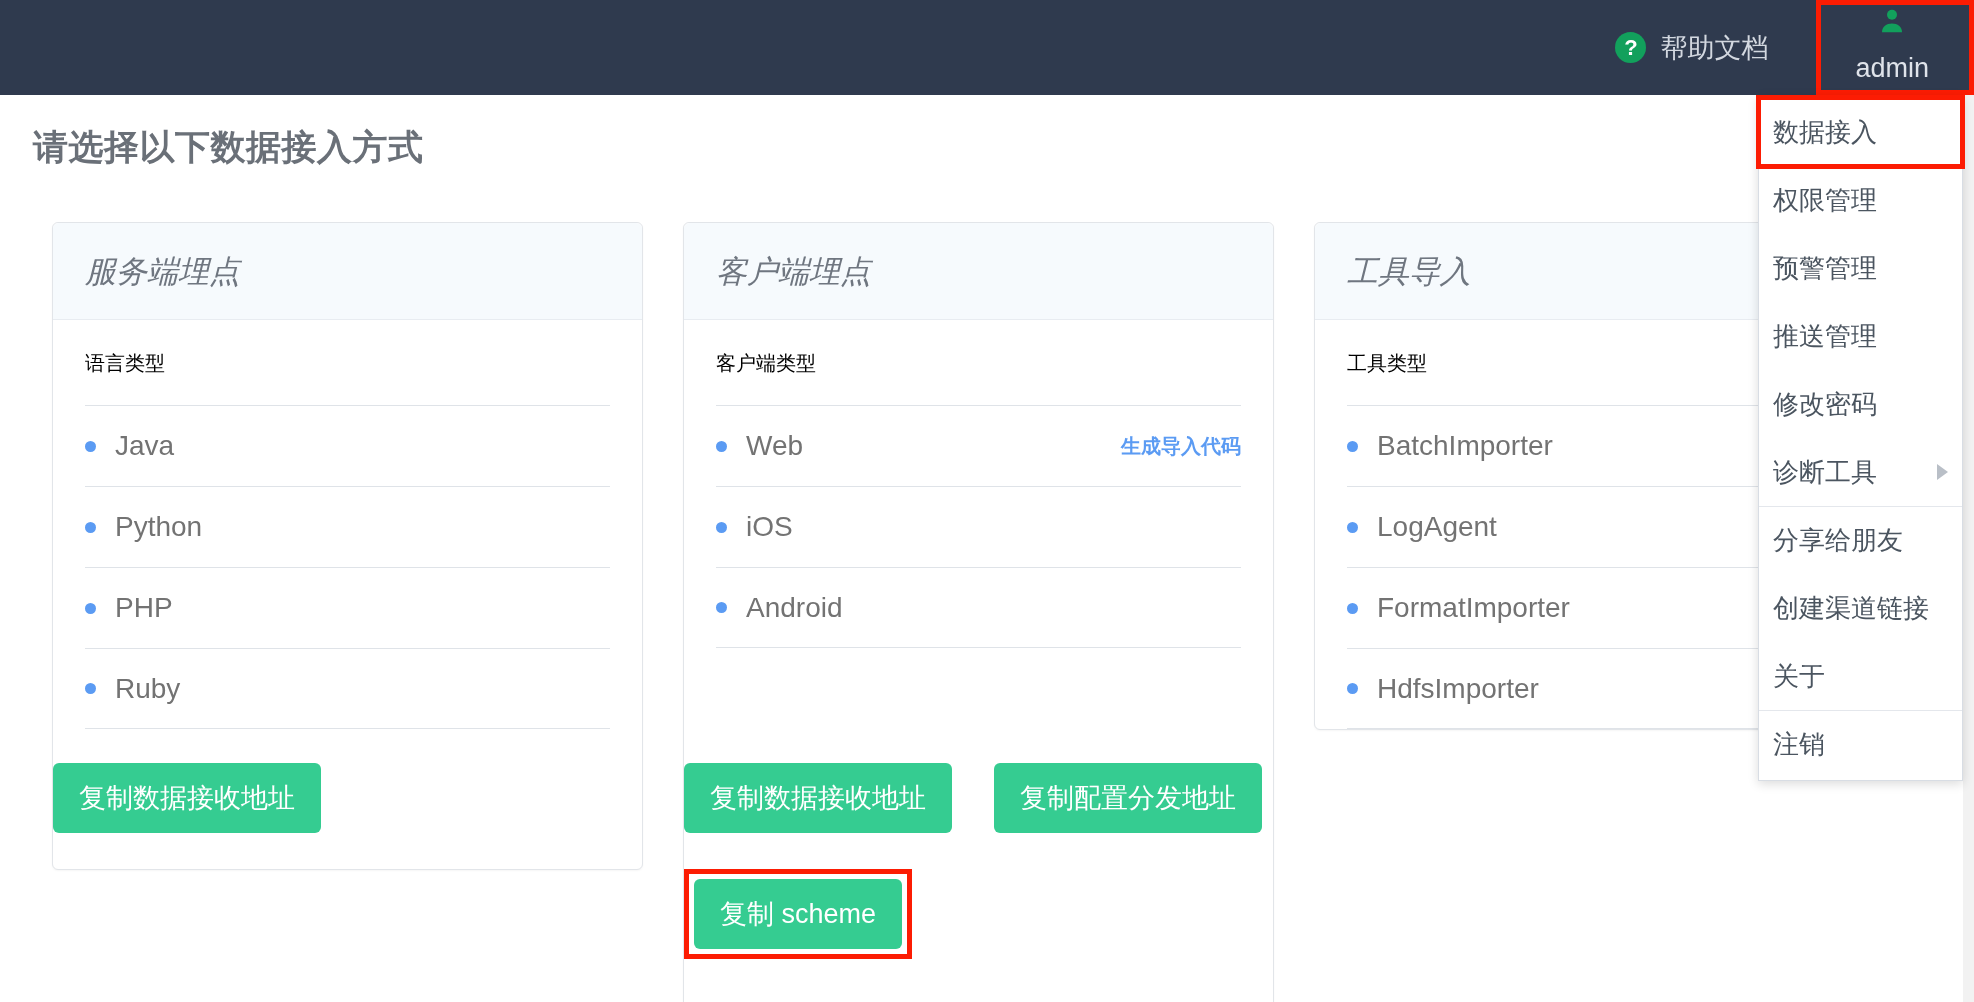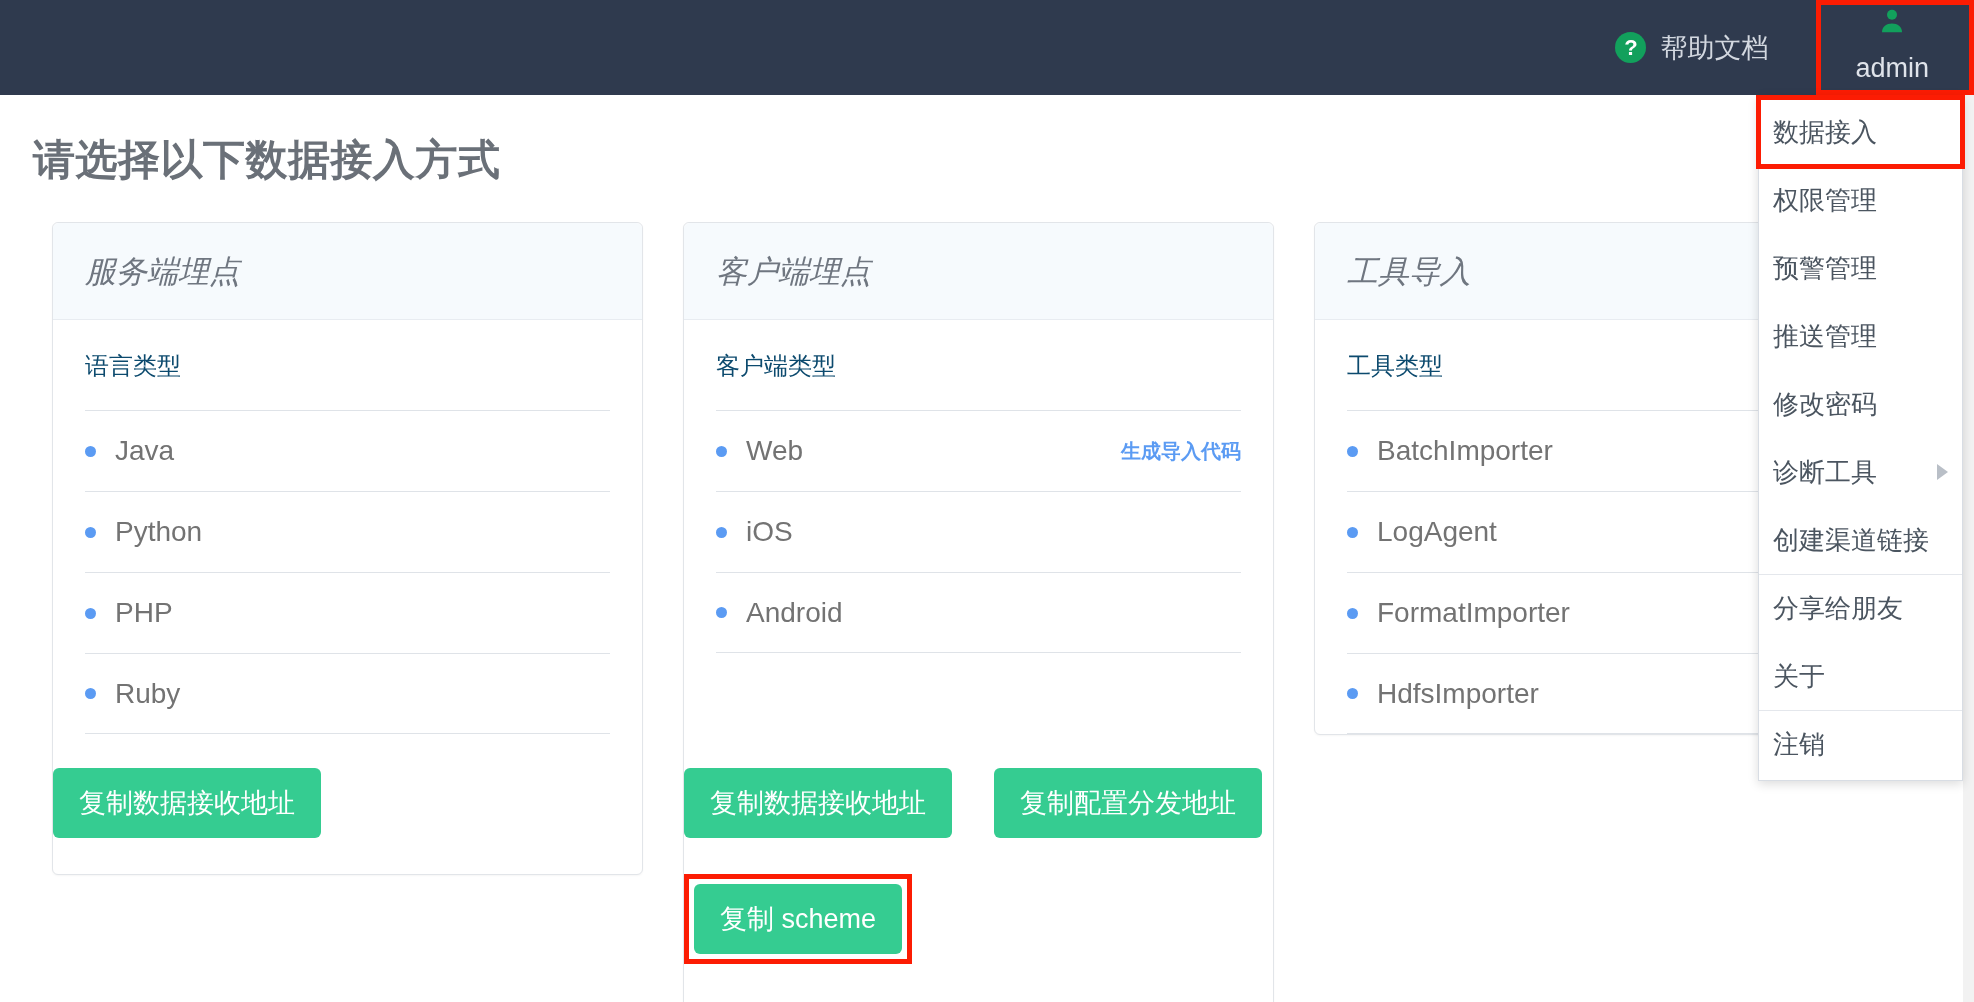--- a/index.html
+++ b/index.html
@@ -74,22 +74,22 @@
     position: absolute; right: 14px; top: 50%;
     transform: translateY(-50%);
     width: 0; height: 0;
     border-left: 11px solid #b9bfc7;
     border-top: 8px solid transparent;
     border-bottom: 8px solid transparent;
   }
 
   
   .page-title {
-    position: absolute; left: 33px; top: 132px;
-    font-size: 42px; font-weight: bold; color: #6a7078;
+    position: absolute; left: 33px; top: 124px;
+    font-size: 35px; font-weight: bold; color: #6a7078;
     letter-spacing: .5px;
   }
 
   .cards {
     position: absolute; left: 52px; top: 222px;
     display: flex; align-items: flex-start; gap: 40px;
   }
 
   .card {
     width: 591px;
@@ -102,21 +102,21 @@
     background: #f6fafd;
     border-bottom: 1px solid #e8ecf1;
     border-radius: 6px 6px 0 0;
     padding: 28px 32px 26px 32px;
     font-size: 31px;
     color: #6f7680;
     font-style: italic;
   }
   .card-body { padding: 0 32px 0 32px; }
   .list-label {
-    font-size: 24px; color: #0c4a6e;
+    font-size: 20px; color: #000000;
     padding: 30px 0 28px 0;
   }
   .list { list-style: none; }
   .list-row {
     border-top: 1px solid #dfe3e8;
     height: 81px;
     display: flex; align-items: center; justify-content: space-between;
   }
   .list-row.last-divider { border-bottom: 1px solid #dfe3e8; }
   .bullet-link {
@@ -199,25 +199,25 @@
       <div class="menu-item">
         <span>推送管理</span>
       </div>
       <div class="menu-item">
         <span>修改密码</span>
       </div>
       <div class="menu-item">
         <span>诊断工具</span>
         <span class="caret-right"></span>
       </div>
-      <div class="menu-item">
-        <span>创建渠道链接</span>
-      </div>
       <div class="menu-item sep-above">
         <span>分享给朋友</span>
+      </div>
+      <div class="menu-item">
+        <span>创建渠道链接</span>
       </div>
       <div class="menu-item">
         <span>关于</span>
       </div>
       <div class="menu-item sep-above">
         <span>注销</span>
       </div>
     </div>
 
   <h1 class="page-title">请选择以下数据接入方式</h1>

